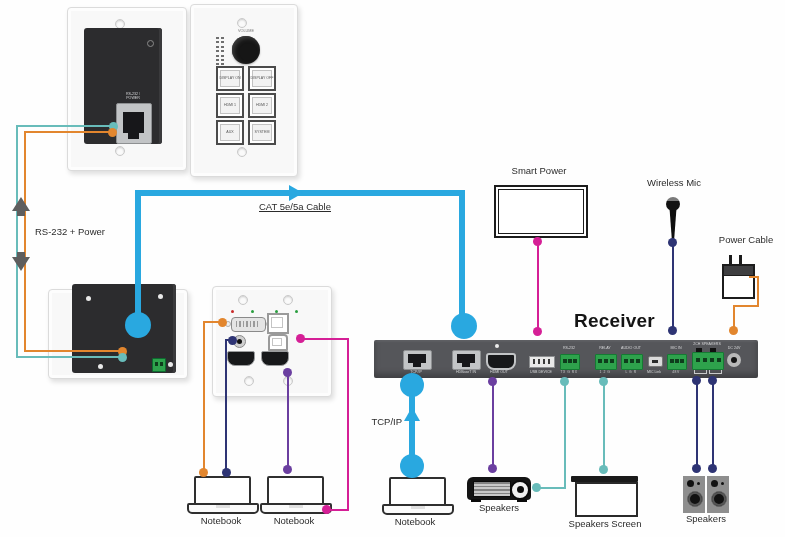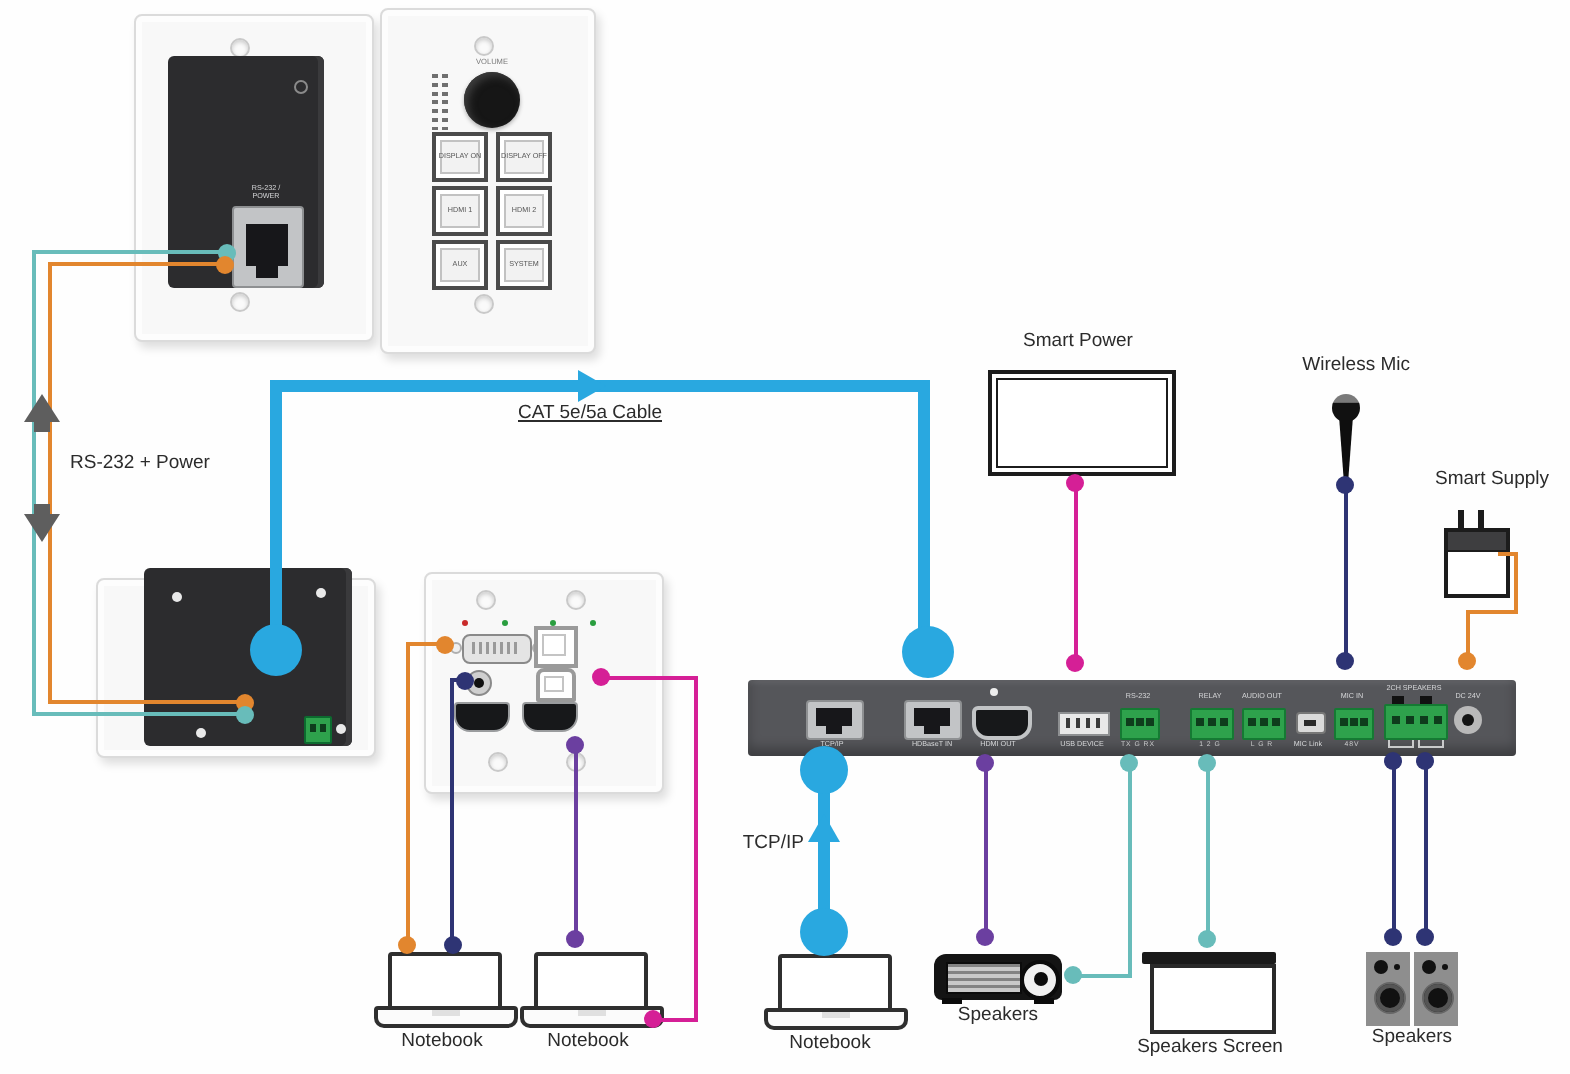--- a/index.html
+++ b/index.html
@@ -109,20 +109,21 @@
   </div>
   <div class="abs" style="left:227px;top:351px;width:26px;height:13px;background:#17181A;border:1px solid #9A9C9E;border-radius:2px 2px 8px 8px;"></div>
   <div class="abs" style="left:267px;top:313px;width:18px;height:17px;background:#FFF;border:2px solid #9A9A9A;">
     <div class="abs" style="left:2px;top:2px;width:10px;height:9px;border:1px solid #C4C4C4;"></div>
   </div>
   <div class="abs" style="left:268px;top:334px;width:16px;height:13px;background:#FFF;border:2px solid #9A9A9A;border-radius:4px 4px 1px 1px;">
     <div class="abs" style="left:2px;top:2px;width:8px;height:6px;border:1px solid #C4C4C4;"></div>
   </div>
   <div class="abs" style="left:261px;top:351px;width:26px;height:13px;background:#17181A;border:1px solid #9A9C9E;border-radius:2px 2px 8px 8px;"></div>
 
+  <div class="lbl lbl-big" style="left:574px;top:311px;">Receiver</div>
   <div class="abs" style="left:374px;top:340px;width:384px;height:38px;background:var(--panel);border-radius:2px;box-shadow:inset 0 -4px 6px rgba(0,0,0,.28), inset 0 2px 2px rgba(255,255,255,.07);"></div>
 
   <div class="rj45" style="left:403px;top:350px;width:27px;height:18px;">
     <div class="hole" style="left:4px;top:3px;width:18px;height:9px;"></div>
     <div class="hole" style="left:9px;top:11px;width:8px;height:5px;"></div>
   </div>
   <div class="portlbl" style="left:396px;top:370px;width:40px;">TCP/IP</div>
 
   <div class="rj45" style="left:452px;top:350px;width:27px;height:18px;">
     <div class="hole" style="left:4px;top:3px;width:18px;height:9px;"></div>
@@ -191,25 +192,25 @@
   <div class="portlbl" style="left:714px;top:346px;width:40px;">DC 24V</div>
   <div class="abs" style="left:727px;top:353px;width:14px;height:14px;border-radius:50%;background:#B9B9B9;">
     <div class="abs" style="left:4px;top:4px;width:6px;height:6px;border-radius:50%;background:#141414;"></div>
   </div>
 
   <div class="lbl ctr" style="left:494px;top:166px;width:90px;">Smart Power</div>
   <div class="abs" style="left:494px;top:185px;width:90px;height:49px;background:#FFF;border:2.5px solid #1C1C1C;">
     <div class="abs" style="left:2px;top:2px;right:2px;bottom:2px;border:1.5px solid #1C1C1C;"></div>
   </div>
 
-  <div class="lbl ctr" style="left:643px;top:178px;width:62px;text-align:right;">Wireless Mic</div>
+  <div class="lbl ctr" style="left:643px;top:178px;width:62px;">Wireless Mic</div>
   <div class="abs" style="left:666px;top:197px;width:14px;height:14px;border-radius:50%;background:linear-gradient(#7A7A7A 0 30%, #111 32%);"></div>
   <div class="abs" style="left:667px;top:210px;width:12px;height:29px;background:#0E0E0E;clip-path:polygon(22% 0,78% 0,60% 100%,40% 100%);"></div>
 
-  <div class="lbl ctr" style="left:710px;top:235px;width:72px;">Smart Supply</div>
+  <div class="lbl ctr" style="left:710px;top:235px;width:72px;">Power Cable</div>
   <div class="abs" style="left:729px;top:255px;width:3px;height:10px;background:#1C1C1C;"></div>
   <div class="abs" style="left:739px;top:255px;width:3px;height:10px;background:#1C1C1C;"></div>
   <div class="abs" style="left:722px;top:264px;width:29px;height:31px;background:#FFF;border:2px solid #1C1C1C;">
     <div class="abs" style="left:0;top:0;width:100%;height:9px;background:#3E3E40;border-bottom:1px solid #1C1C1C;"></div>
   </div>
 
   <div class="abs" style="left:194px;top:476px;width:53px;height:29px;background:#FFF;border:2px solid #2F2F2F;border-radius:2px 2px 0 0;"></div>
   <div class="abs" style="left:187px;top:503px;width:68px;height:7px;background:#FBFBFB;border:2px solid #2F2F2F;border-radius:2px 2px 5px 5px;">
       <div class="abs" style="left:27px;top:0;width:14px;height:2.5px;background:#E0E0E0;"></div>
     </div>

